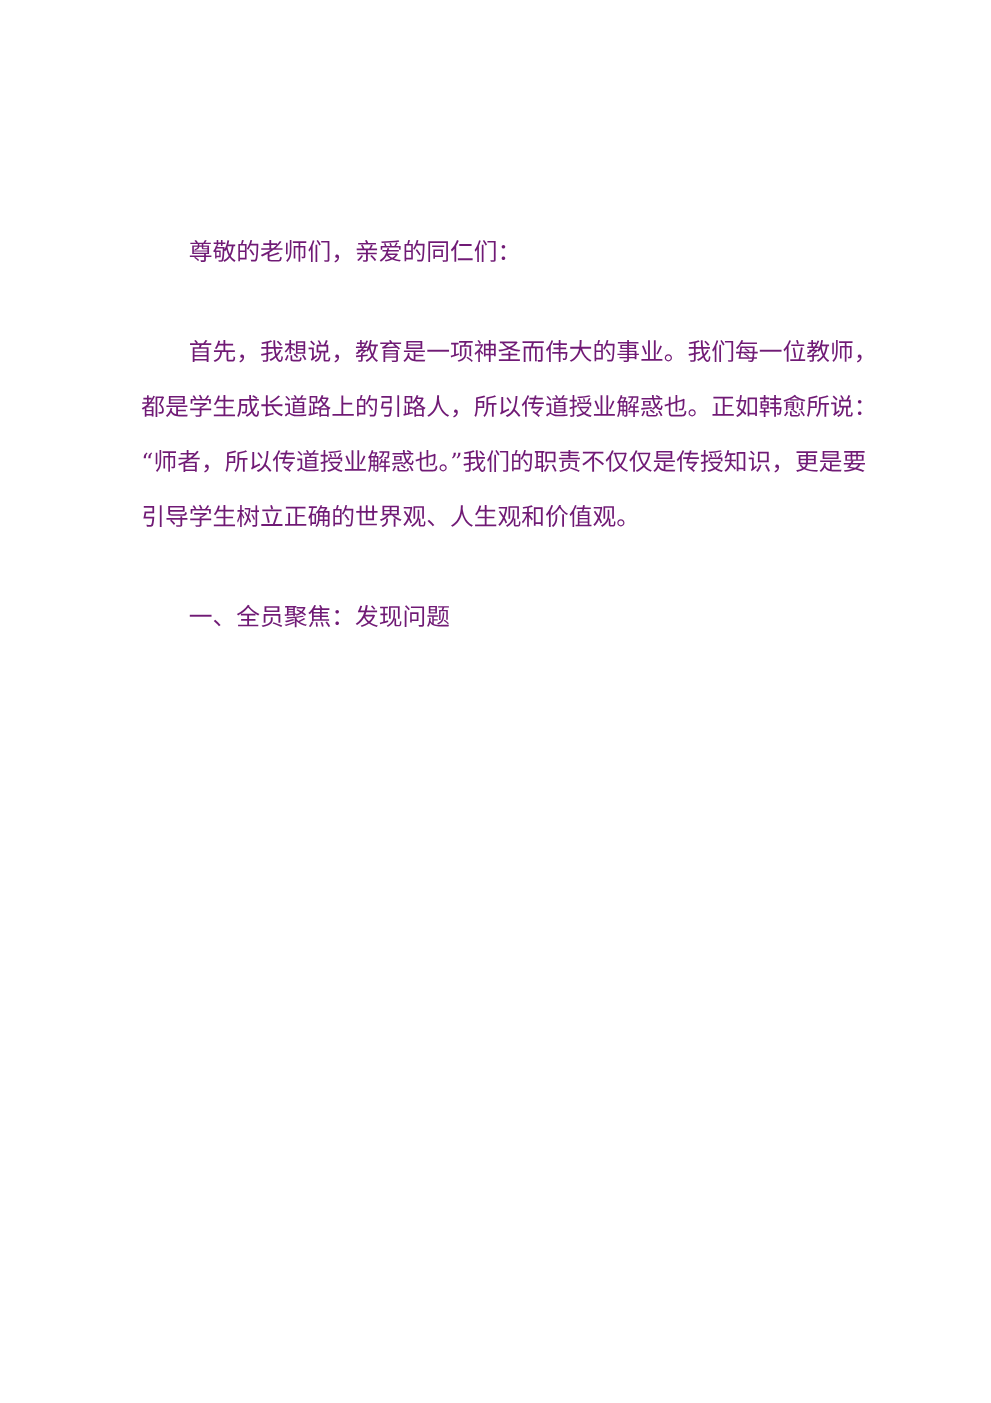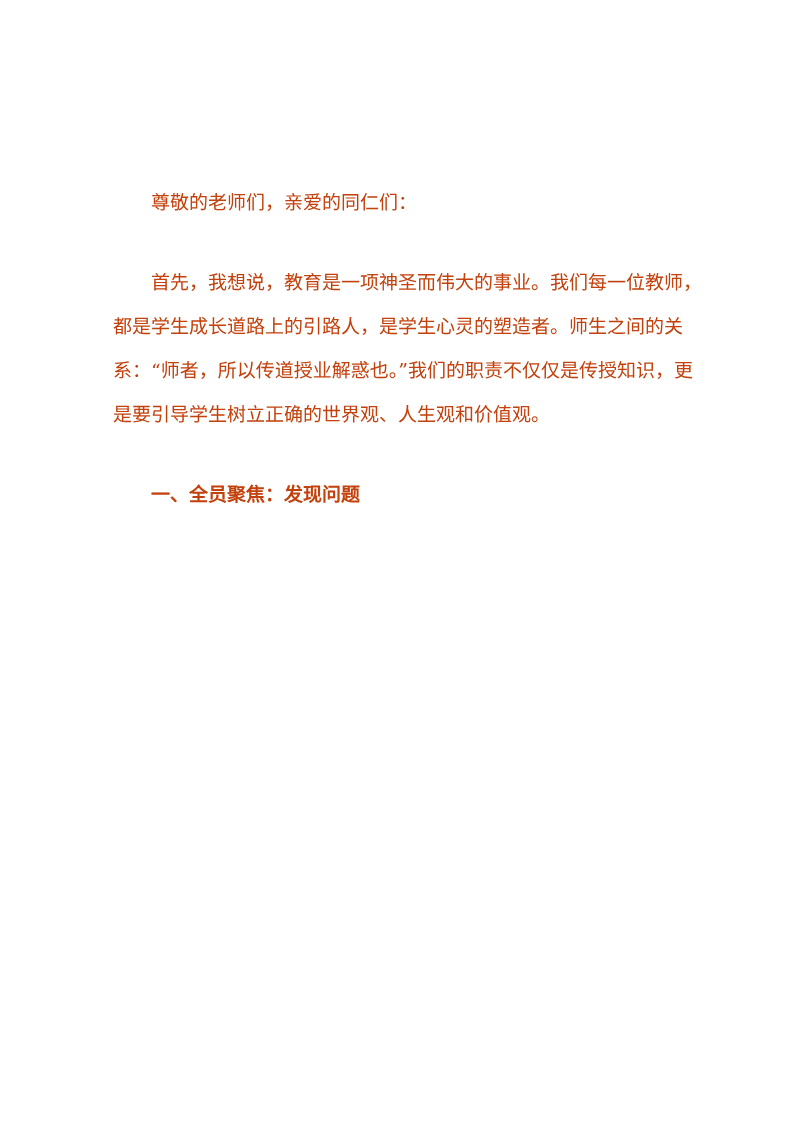--- a/index.html
+++ b/index.html
@@ -14,35 +14,34 @@
   }
   .page {
     box-sizing: border-box;
     width: 793px;
     height: 1122px;
     background: #ffffff;
     padding: 180px 91px 0 113px;
     font-family: "DejaVu Serif", "Liberation Serif", serif;
     font-size: 19px;
     line-height: 44px;
-    color: #c2410c;
+    color: #701a75;
     text-align: left;
   }
   .para {
     margin: 0 0 36px 0;
     padding: 0;
     text-indent: 2em;
     word-break: break-all;
     overflow-wrap: break-word;
   }
   .para:last-child {
     margin-bottom: 0;
-    font-weight: bold;
   }
 </style>
 </head>
 <body>
 
 <div class="page" lang="zh-CN">
   <p class="para">尊敬的老师们，亲爱的同仁们：</p>
-  <p class="para">首先，我想说，教育是一项神圣而伟大的事业。我们每一位教师，都是学生成长道路上的引路人，是学生心灵的塑造者。师生之间的关系：“师者，所以传道授业解惑也。”我们的职责不仅仅是传授知识，更是要引导学生树立正确的世界观、人生观和价值观。</p>
+  <p class="para">首先，我想说，教育是一项神圣而伟大的事业。我们每一位教师，都是学生成长道路上的引路人，所以传道授业解惑也。正如韩愈所说：“师者，所以传道授业解惑也。”我们的职责不仅仅是传授知识，更是要引导学生树立正确的世界观、人生观和价值观。</p>
   <p class="para">一、全员聚焦：发现问题</p>
 </div>
 
 </body></html>

